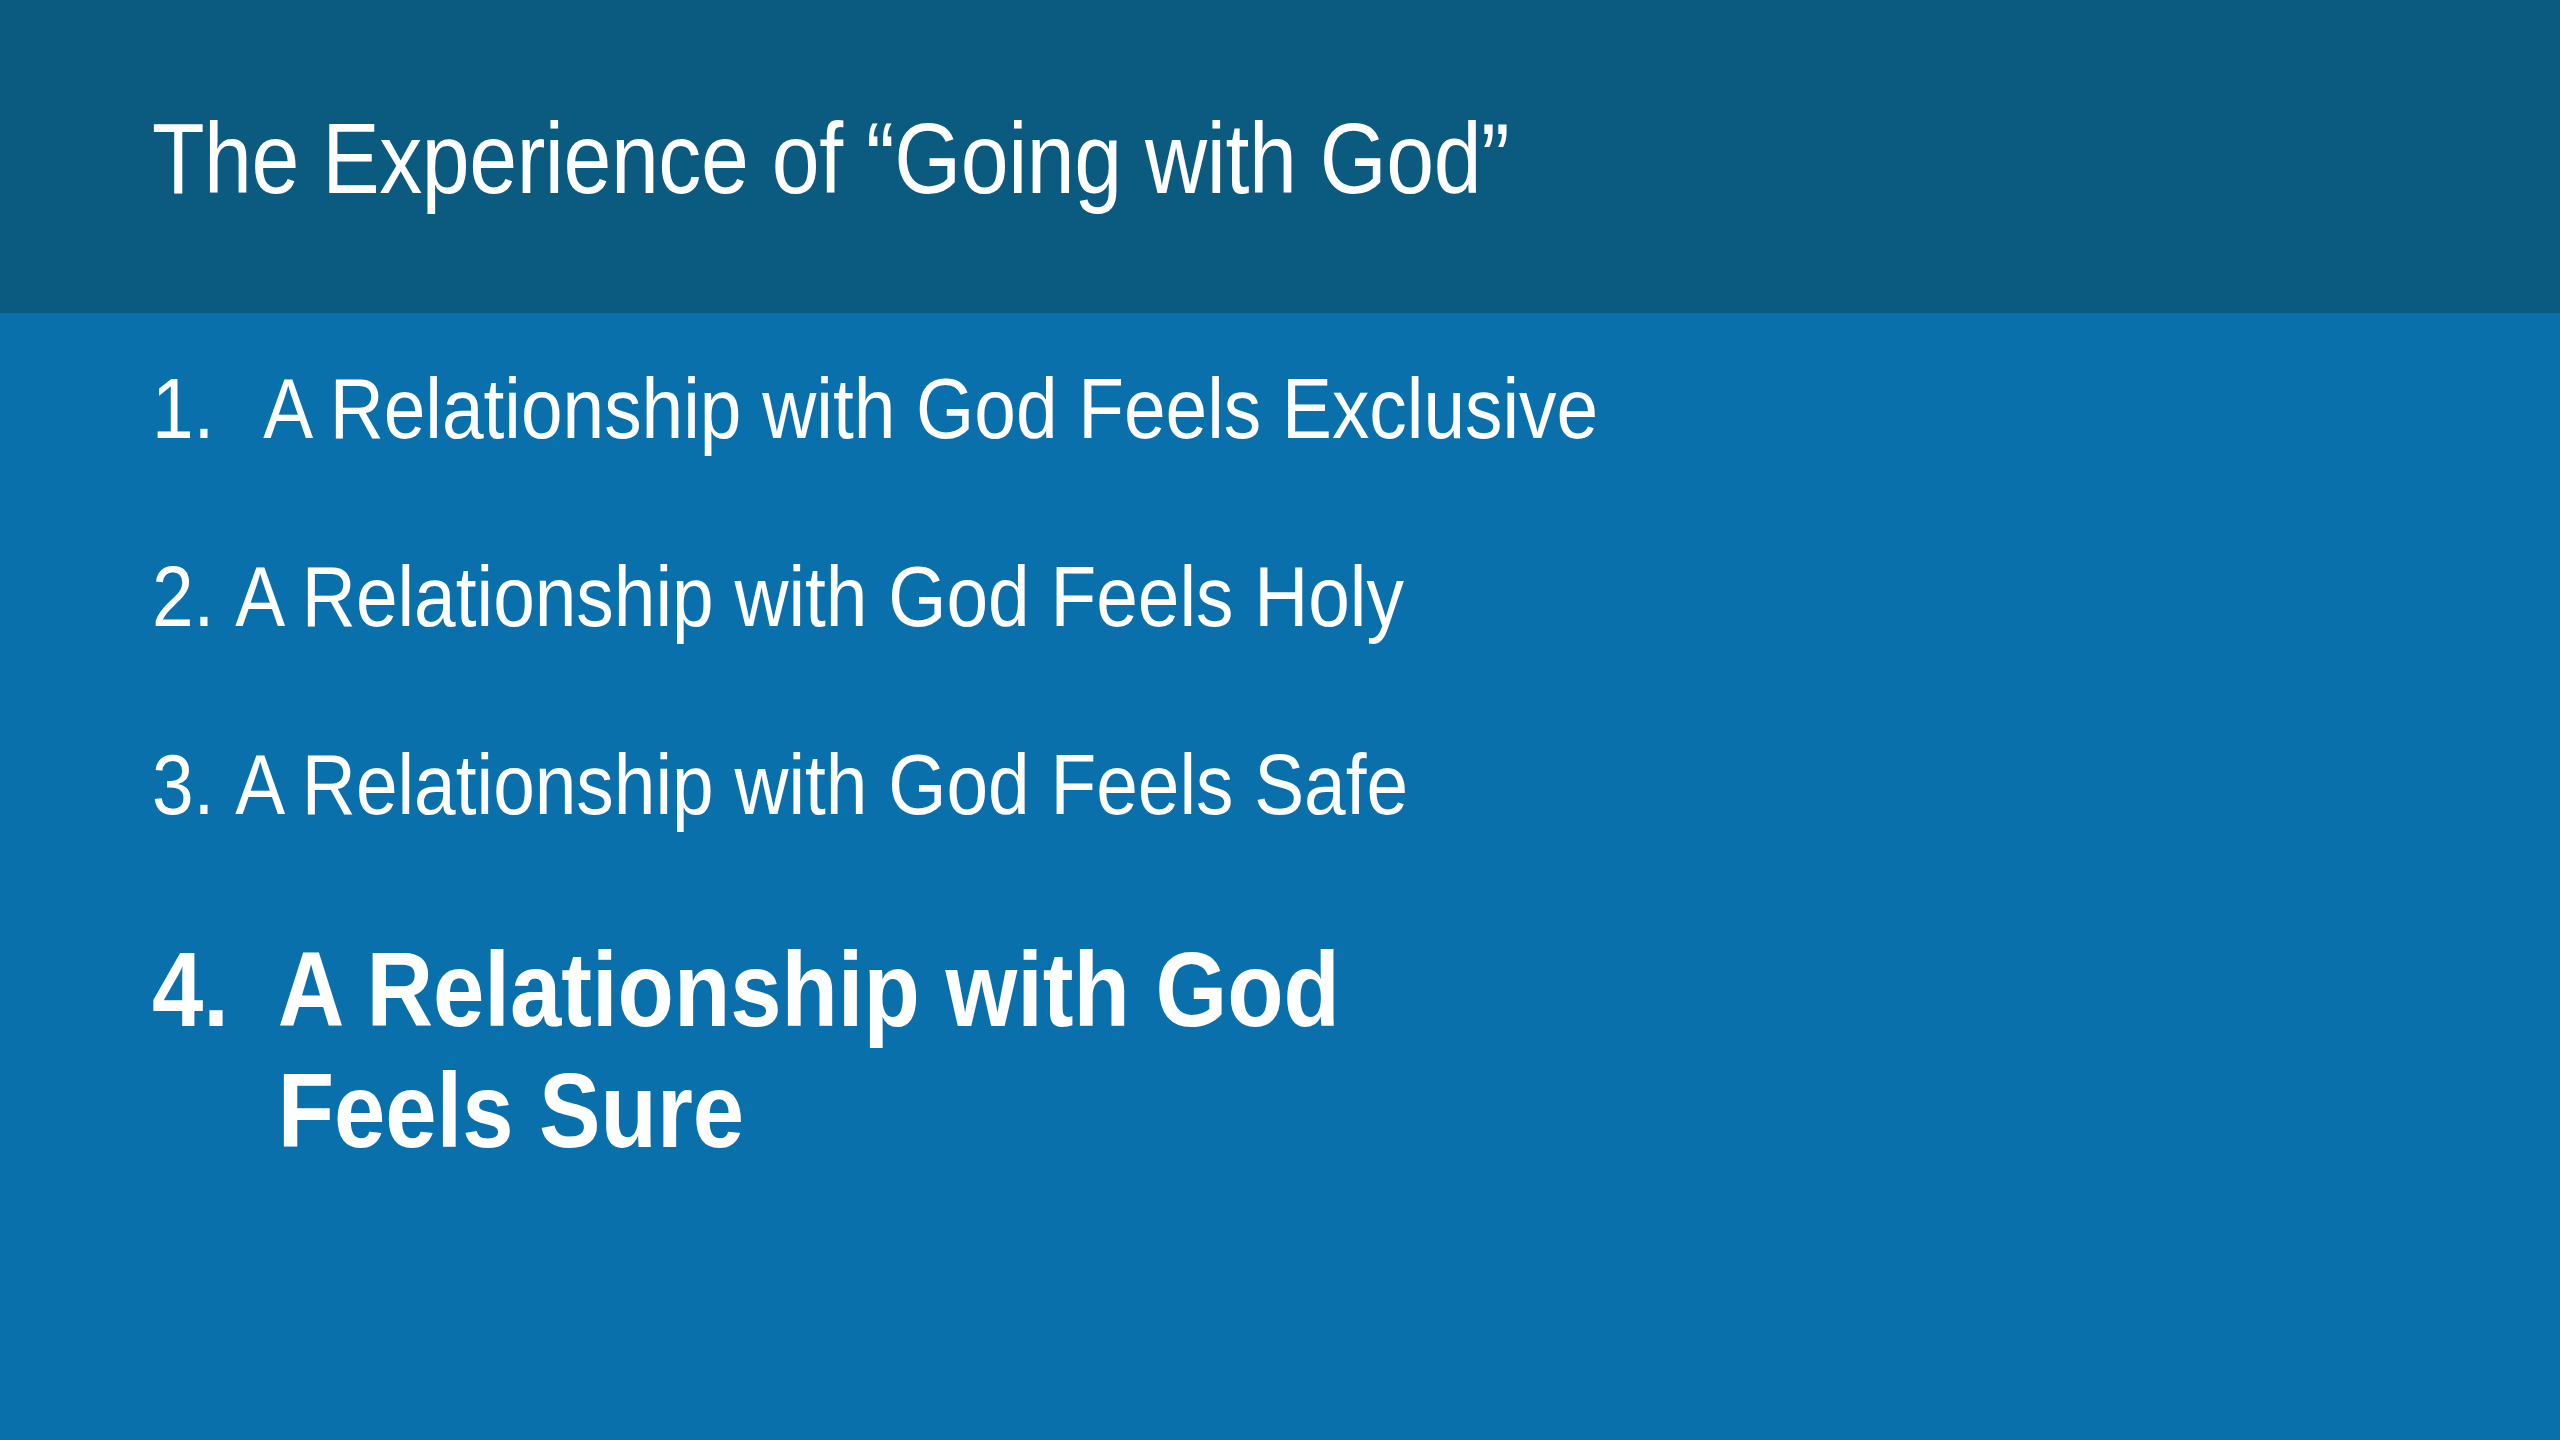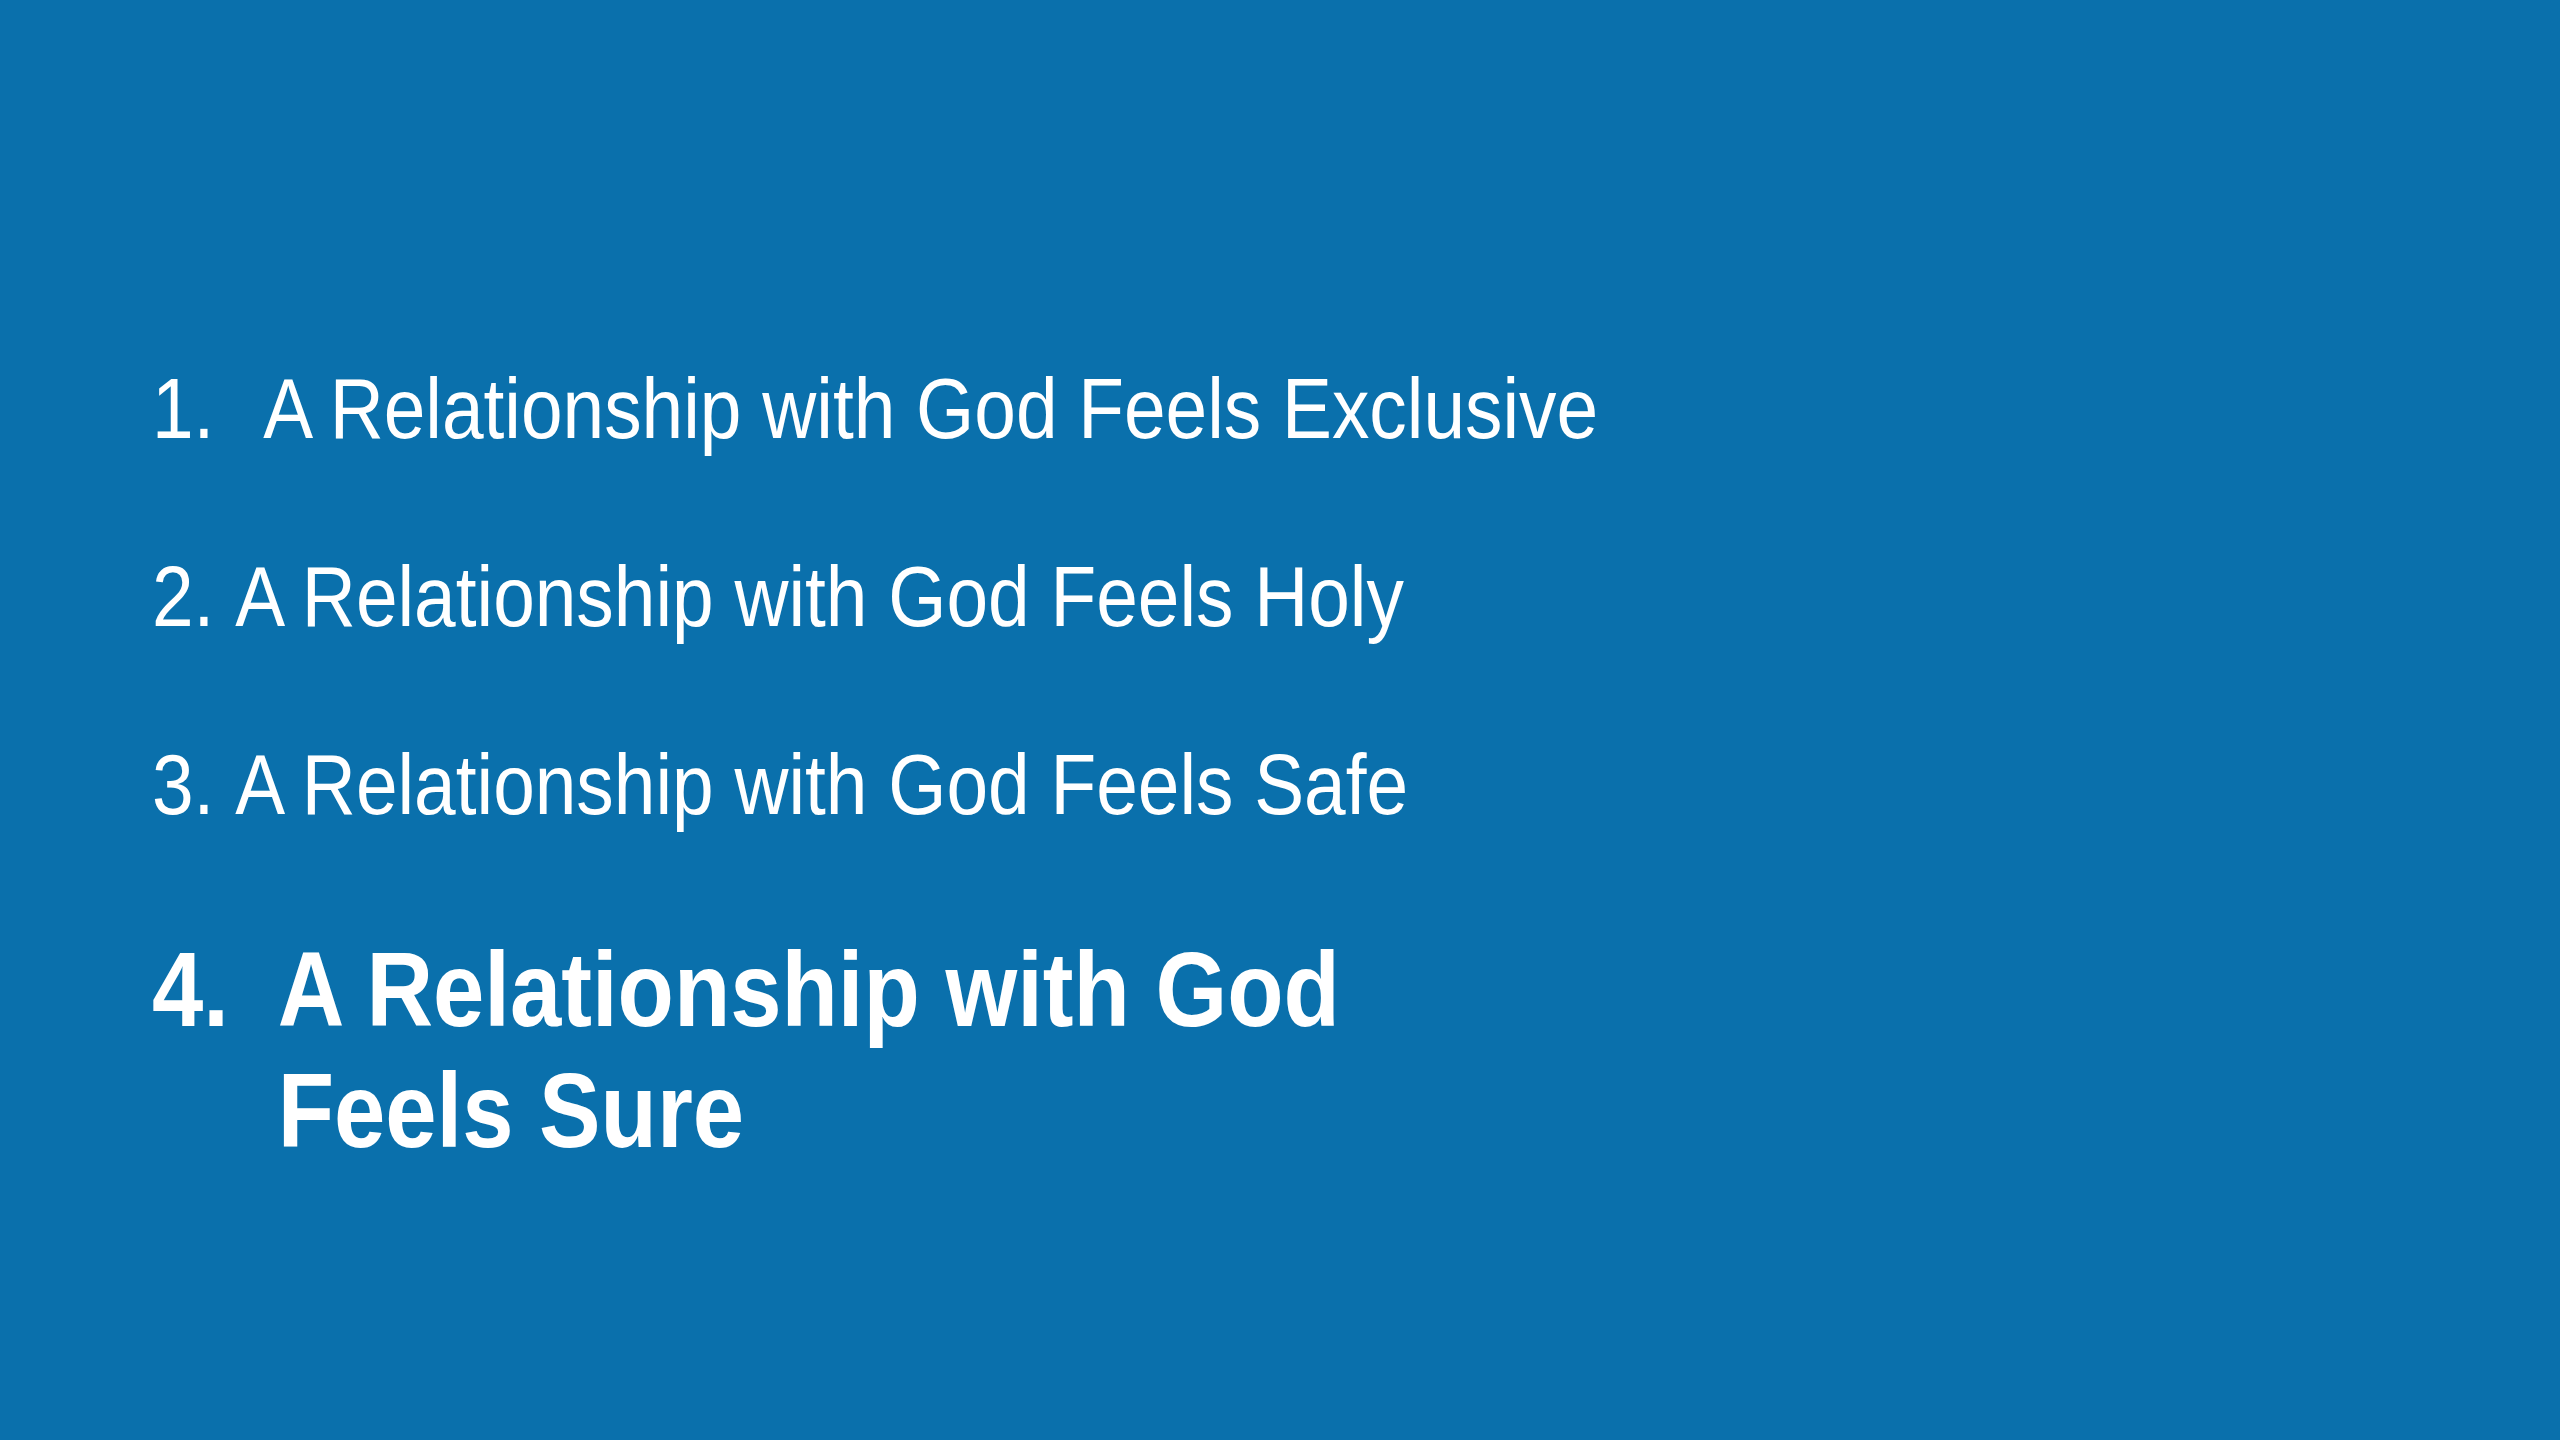--- a/index.html
+++ b/index.html
@@ -99,20 +99,23 @@
     flex: 1 1 auto;
     max-width: 1250px;
     white-space: normal;
   }
 </style>
 </head>
 <body>
 
 <div class="slide">
 
+  <div class="title-band">
+    <div class="title-text">The Experience of “Going with God”</div>
+  </div>
 
   <div class="body-area">
     <ul class="list">
 
       <li class="list-item gap-wide">
         <span class="marker">1.</span>
         <span class="item-text">A Relationship with God Feels Exclusive</span>
       </li>
 
       <li class="list-item gap-tight">

